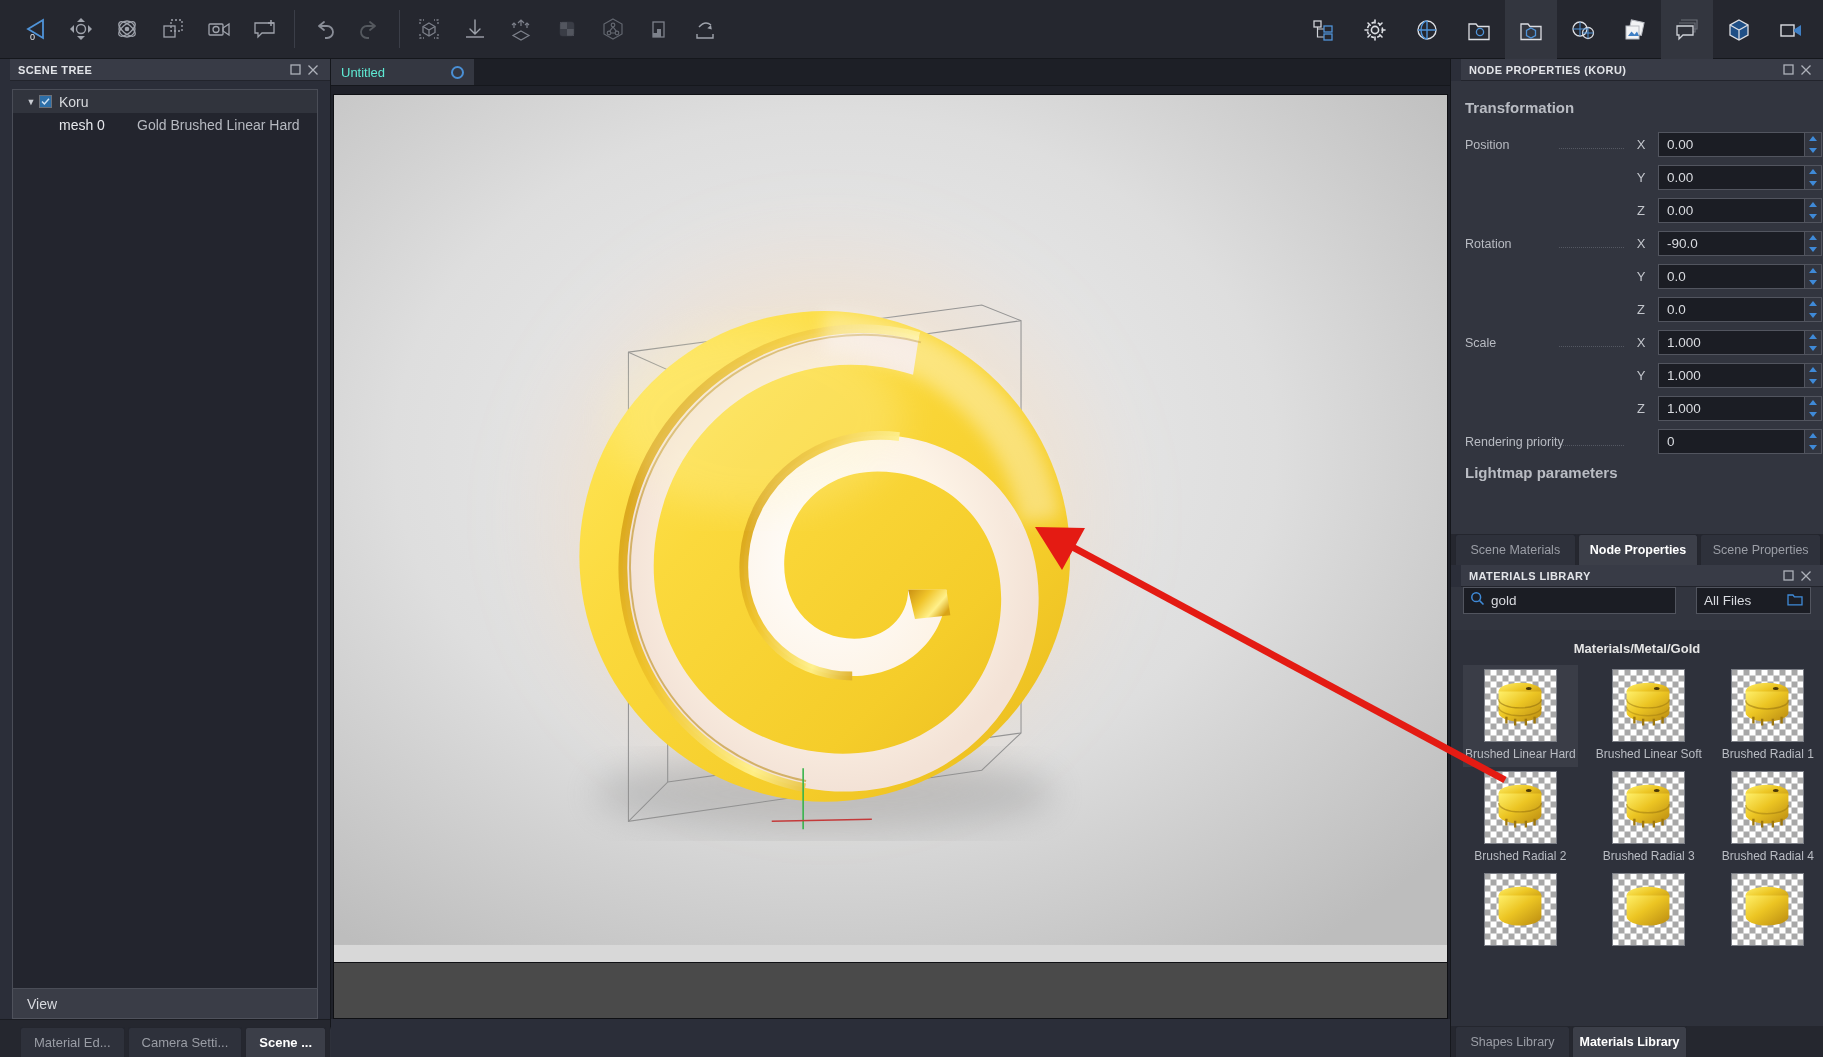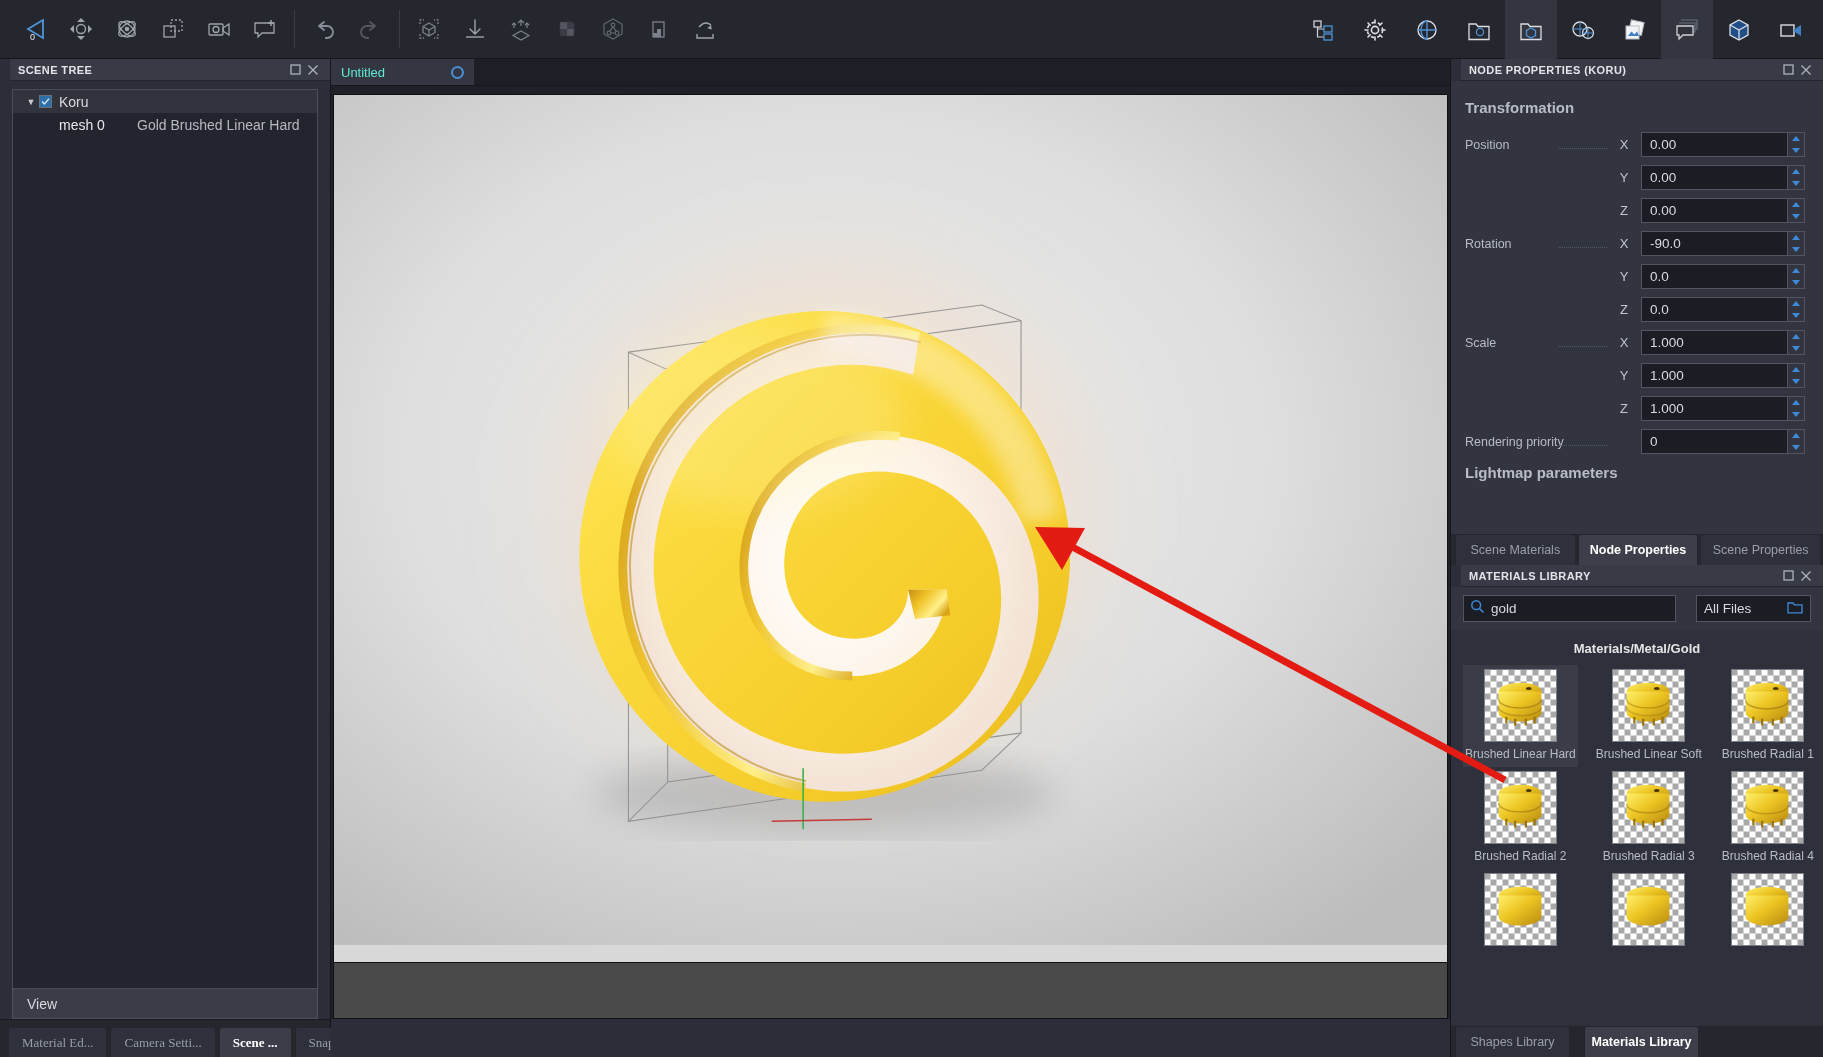--- a/index.html
+++ b/index.html
@@ -113,23 +113,22 @@
     border-top: none;
     display: flex; align-items: center;
     padding-left: 14px;
     font-size: 14px; color: #d7d9de;
     cursor: pointer;
   }
   .left-tabs {
     height: 38px; flex: none;
     background: #25272f;
     display: flex; align-items: flex-end;
-    padding-left: 8px;
+    padding-left: 20px;
     border-top: 1px solid #1a1c22;
-    font-family: Liberation Serif, serif;
   }
   .ltab {
     height: 30px;
     padding: 0 13px;
     display: flex; align-items: center;
     font-size: 13px;
     color: #9a9da5;
     background: #2e313b;
     border: 1px solid #24262e;
     border-bottom: none;
@@ -195,21 +194,21 @@
     overflow: hidden;
     position: relative;
   }
   .sec-title {
     font-size: 15px; color: #b9bcc3; font-weight: bold;
     padding: 6px 0 12px 14px;
   }
   .prop-row {
     display: flex; align-items: center;
     height: 33px;
-    padding: 0 18px 0 14px;
+    padding: 0 1px 0 14px;
   }
   .pr-label {
     font-size: 12.5px; color: #b8bbc2;
     width: 88px; flex: none;
     white-space: nowrap;
   }
   .pr-dots {
     flex: 1;
     border-bottom: 1px dotted #545862;
     margin: 0 6px;
@@ -263,21 +262,21 @@
     border: 1px solid #24262e; border-bottom: none;
     margin-right: 2px;
     border-radius: 3px 3px 0 0;
     cursor: pointer;
   }
   .ptab.active { background: #3c3f49; color: #ffffff; font-weight: bold; }
 
   .mat-search {
     height: 43px; flex: none;
     background: #32353f;
-    display: flex; align-items: center;
+    display: flex; 
     padding: 0 12px;
     gap: 20px;
   }
   .search-box {
     flex: 1; height: 27px;
     background: #1b1d24; border: 1px solid #52555f;
     display: flex; align-items: center; padding: 0 6px;
   }
   .search-box input {
     flex: 1; min-width: 0;
@@ -328,21 +327,20 @@
   .mat-thumb .coin { position:absolute; inset:0; }
   .mat-label {
     font-size: 12px; color: #b9bcc3;
     margin-top: 5px; white-space: nowrap;
   }
   .lib-tabs {
     height: 31px; flex: none;
     background: #25272f;
     display: flex; align-items: stretch;
     padding-left: 4px;
-    gap: 12px;
   }
   .libtab {
     width: 115px;
     display: flex; align-items: center; justify-content: center;
     font-size: 12.5px; color: #9b9ea6;
     background: #2e313b;
     border: 1px solid #24262e; border-bottom: none;
     margin-right: 2px;
     border-radius: 3px 3px 0 0;
     cursor: pointer;

